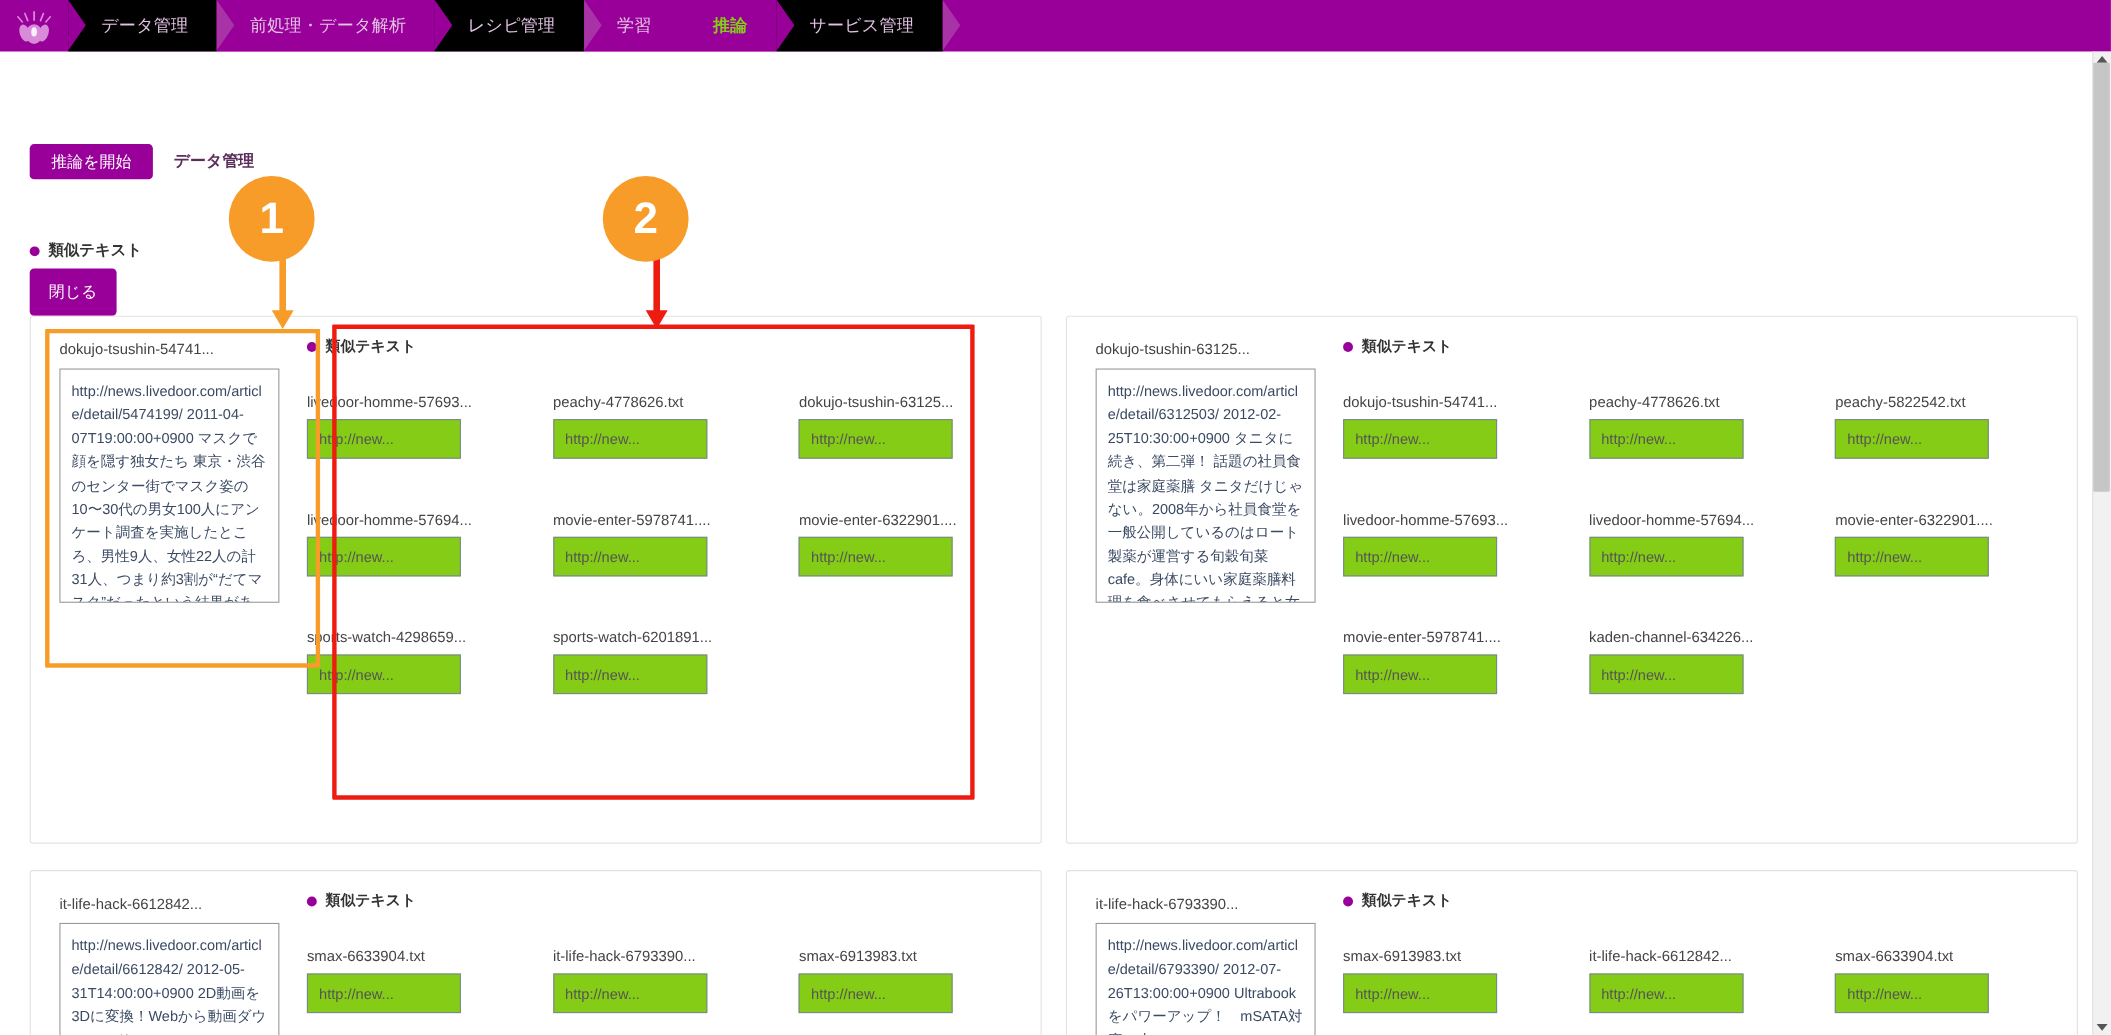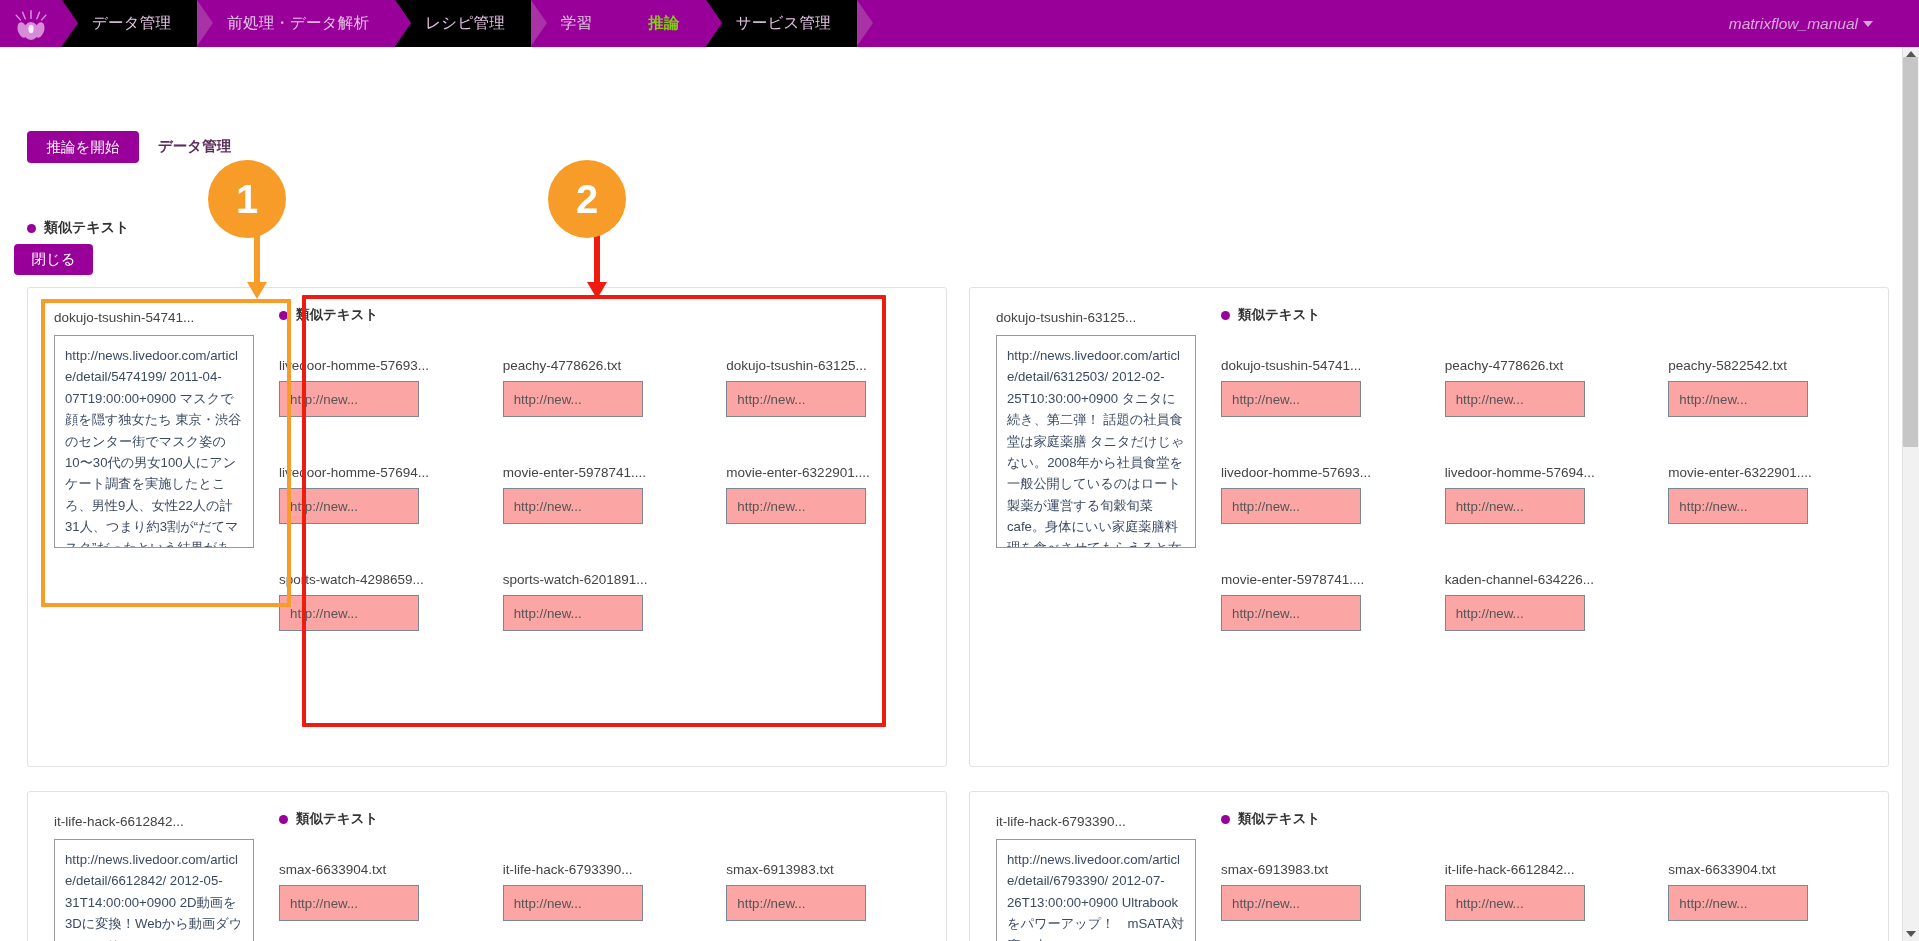--- a/index.html
+++ b/index.html
@@ -110,21 +110,21 @@
     color: #fff;
     border: none;
     border-radius: 4px;
     font-size: 14.5px;
     font-weight: normal;
     font-family: "Liberation Sans", sans-serif;
     cursor: pointer;
     padding: 0;
   }
   #start-btn { left: 27px; top: 84px; width: 112px; height: 32px; }
-  #close-btn { left: 14px; top: 197px; width: 79px; height: 31px; }
+  #close-btn { left: 27px; top: 197px; width: 79px; height: 43px; }
 
   .inference-end {
     position: absolute;
     left: 158px; top: 90px;
     font-size: 14.5px;
     font-weight: bold;
     color: #5b2d5b;
   }
 
   .section-label {
@@ -213,21 +213,21 @@
     color: #444;
     margin-bottom: 8px;
     white-space: nowrap;
     overflow: hidden;
     text-overflow: ellipsis;
   }
   .sim-input {
     width: 148px;
     height: 36px;
     border: 1px solid #7b8794;
-    background: #fca5a5;
+    background: #84cc16;
     font-size: 13.3px;
     color: #555;
     padding: 0 10px;
     font-family: "Liberation Sans", sans-serif;
     outline: none;
   }
   .card.half .sim-input { width: 140px; }
 
   
   .badge {
@@ -340,24 +340,20 @@
     <div class="nav-item plain active">
       <span>推論</span>
     </div>
     <div class="nav-item alt">
       <span>サービス管理</span>
     </div>
   </div>
 
   <div class="nav-spacer"></div>
 
-  <div class="user-menu">
-    <span>matrixflow_manual</span>
-    <span class="caret-down"></span>
-  </div>
 </div>
 
 <div class="page">
 
   <button class="btn-primary" id="start-btn">推論を開始</button>
 
   <div class="inference-end">データ管理</div>
 
   <div class="section-label">
     <span class="bullet"></span>

